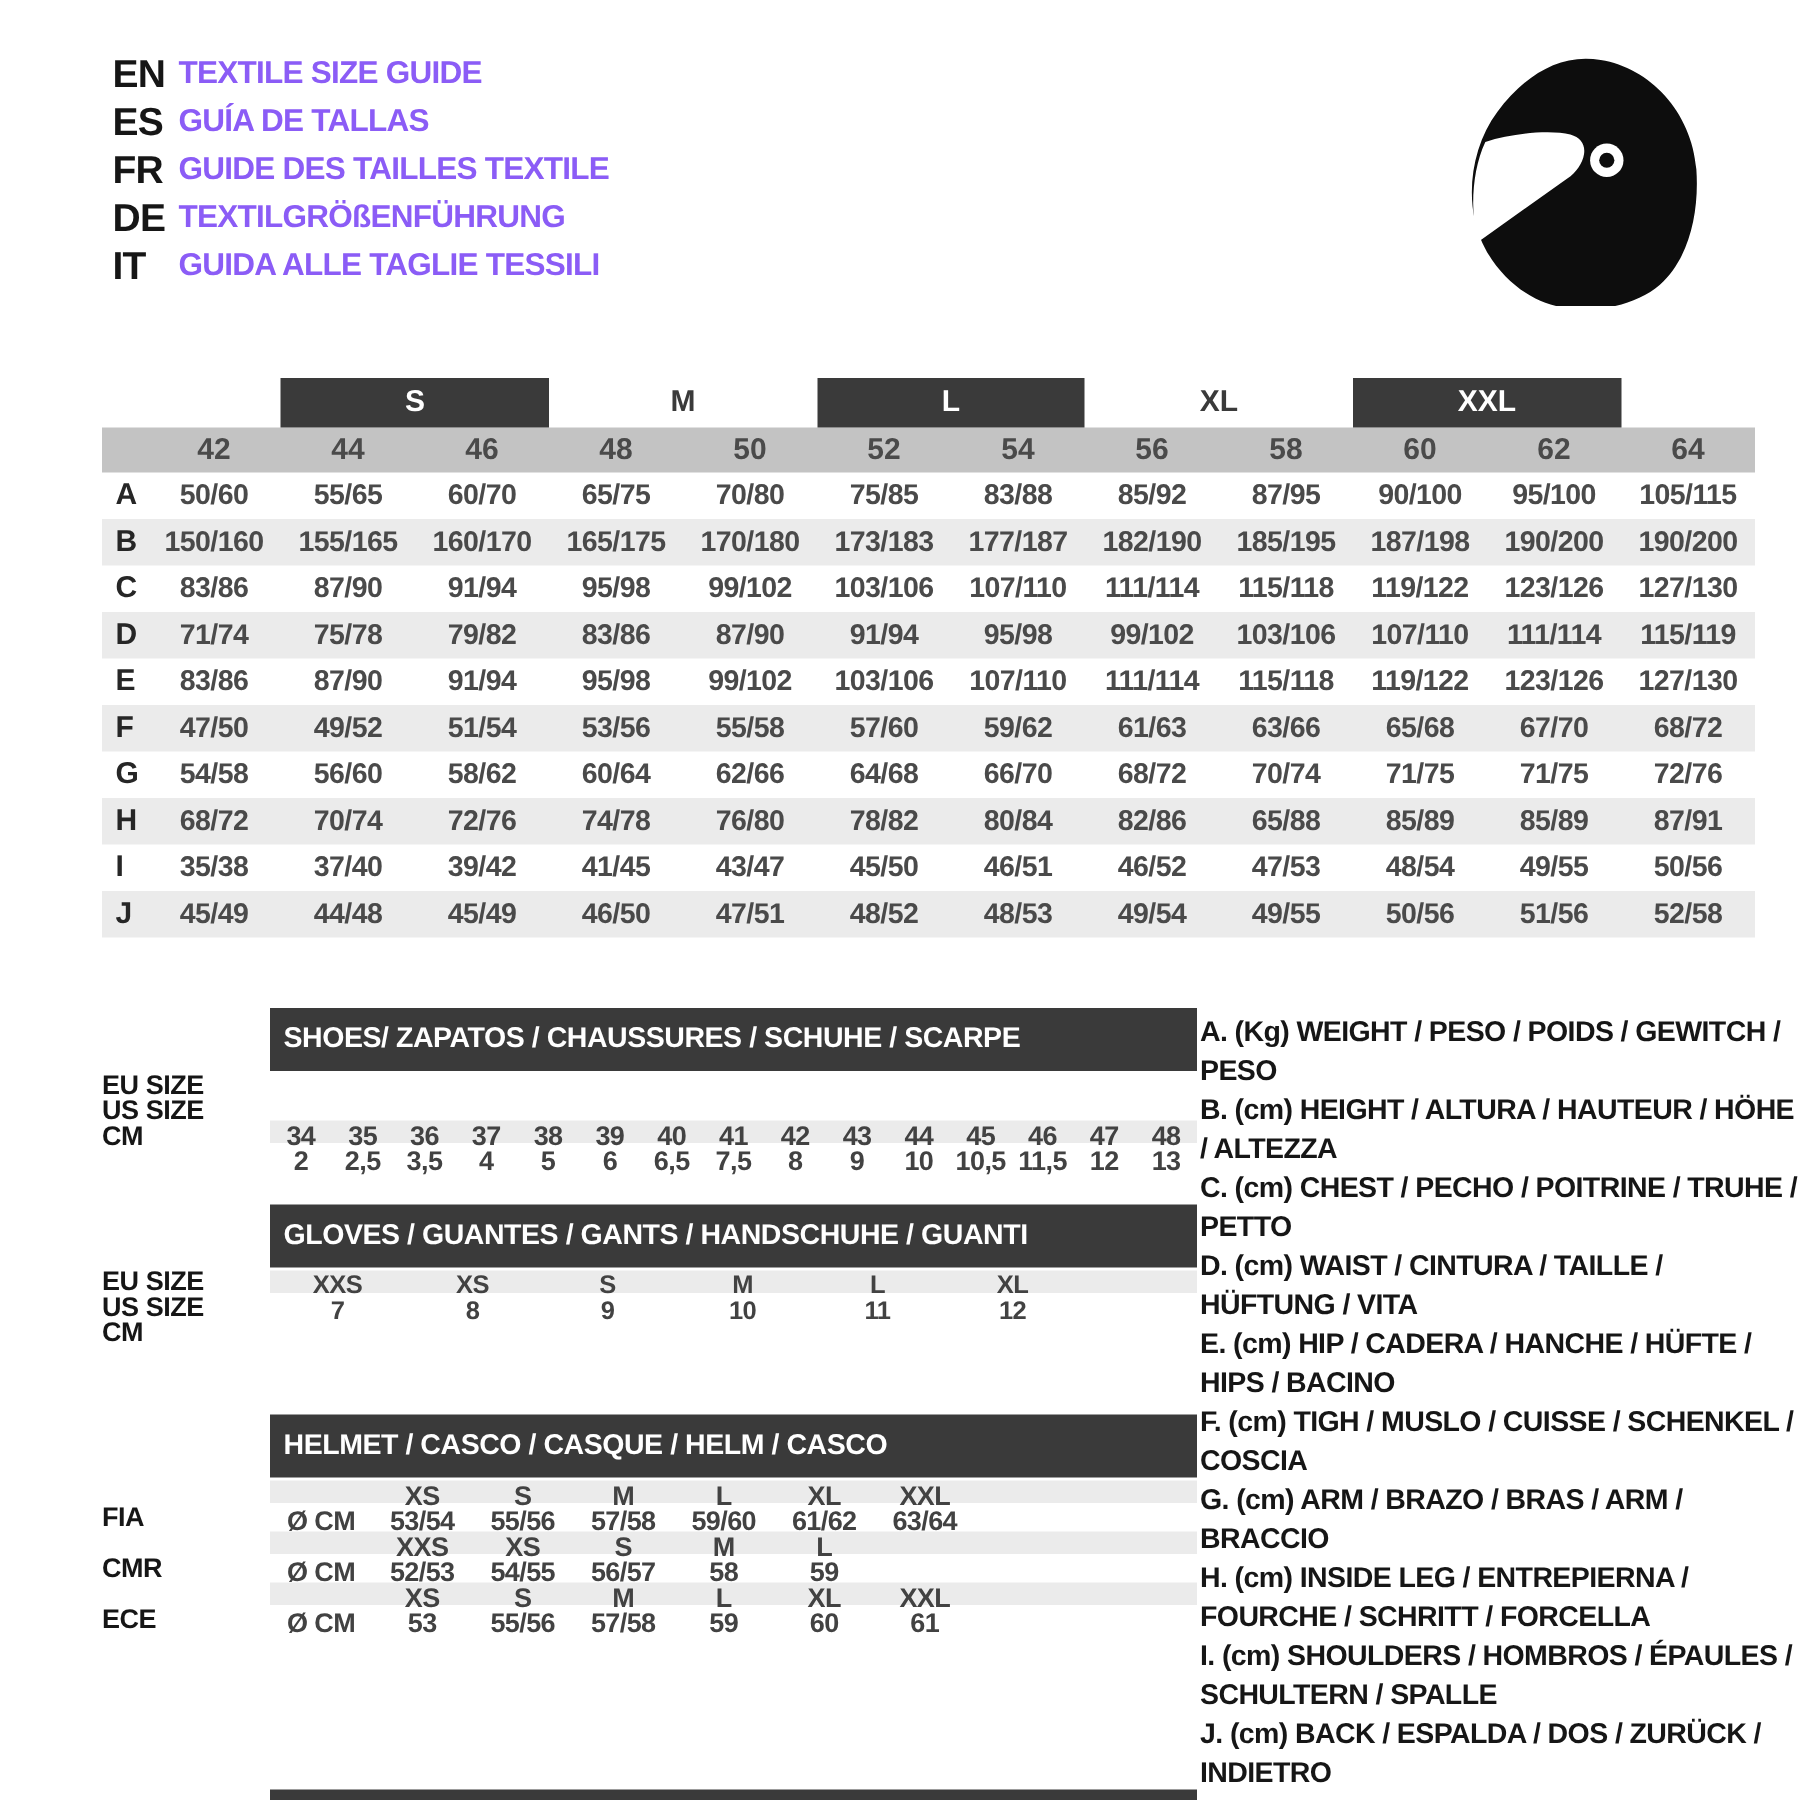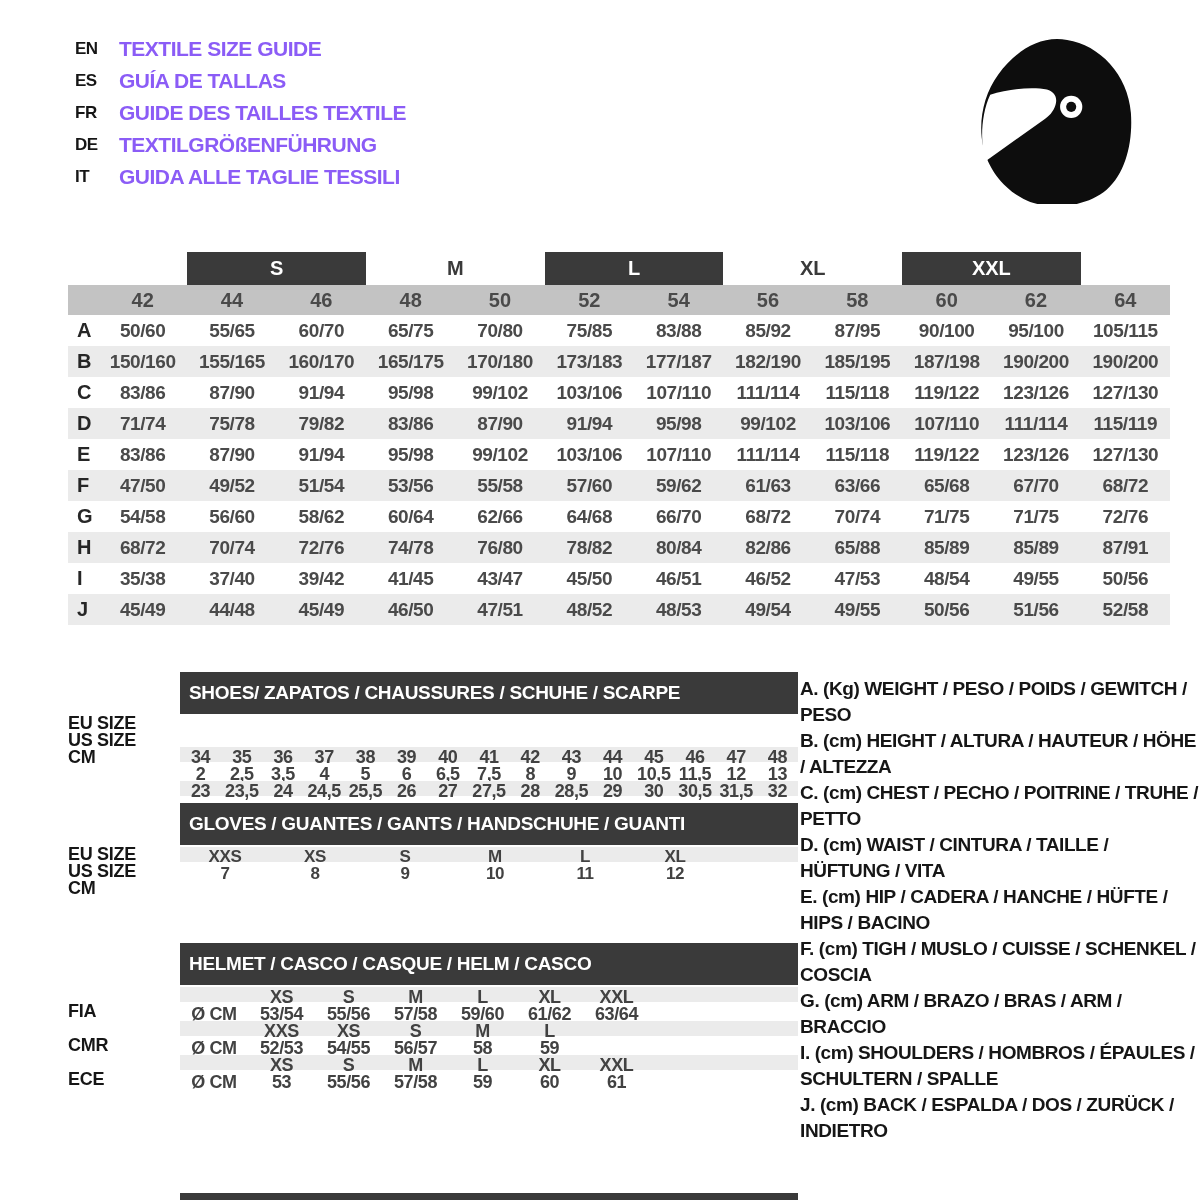--- a/index.html
+++ b/index.html
@@ -2,21 +2,21 @@
 <html><head>
 <meta charset="utf-8">
 <style>
   html,body { margin:0; padding:0; background:#fff; }
   .page { position:relative; width:1200px; height:1200px; background:#ffffff;
           font-family:"Liberation Sans", sans-serif; overflow:hidden; }
 
   
   .lang-block { position:absolute; left:75px; top:33px; }
   .lang-row { display:flex; height:32px; align-items:center; }
-  .lang-code { width:44px; font-weight:bold; font-size:17px; color:#161616; letter-spacing:-0.5px; }
+  .lang-code { width:44px; font-weight:bold; font-size:26px; color:#161616; letter-spacing:-0.5px; }
   .lang-title { font-weight:bold; font-size:21px; color:#8b5cf6; letter-spacing:-0.5px; white-space:nowrap; }
 
   
   .helmet-icon { position:absolute; left:978px; top:38px; }
 
   
   .size-table { position:absolute; left:68px; top:252px; width:1102px; }
   .grid13 { display:grid; grid-template-columns:30px repeat(12,1fr); }
   .group-row { height:33px; }
   .gblock, .glabel { grid-column:span 2; display:flex; align-items:center; justify-content:center;
@@ -317,37 +317,20 @@
             <div class="cell">9</div>
             <div class="cell">10</div>
             <div class="cell">10,5</div>
             <div class="cell">11,5</div>
             <div class="cell">12</div>
             <div class="cell">13</div>
           </div>
         </div>
         <div class="sect-row">
           <div class="sect-label">CM</div>
-          <div class="sect-band shoes-band shaded">
-            <div class="cell">23</div>
-            <div class="cell">23,5</div>
-            <div class="cell">24</div>
-            <div class="cell">24,5</div>
-            <div class="cell">25,5</div>
-            <div class="cell">26</div>
-            <div class="cell">27</div>
-            <div class="cell">27,5</div>
-            <div class="cell">28</div>
-            <div class="cell">28,5</div>
-            <div class="cell">29</div>
-            <div class="cell">30</div>
-            <div class="cell">30,5</div>
-            <div class="cell">31,5</div>
-            <div class="cell">32</div>
-          </div>
         </div>
       </div>
   </div>
 
   <div class="section gloves-section">
     <div class="sect-title">GLOVES / GUANTES / GANTS / HANDSCHUHE / GUANTI</div>
     <div>
         <div class="sect-row">
           <div class="sect-label">EU SIZE</div>
           <div class="sect-band gloves-band shaded">
@@ -455,19 +438,20 @@
   </div>
 
   <div class="legend">
       <div class="legend-item">A. (Kg) WEIGHT / PESO / POIDS / GEWITCH / PESO</div>
       <div class="legend-item">B. (cm) HEIGHT / ALTURA / HAUTEUR / HÖHE / ALTEZZA</div>
       <div class="legend-item">C. (cm) CHEST / PECHO / POITRINE / TRUHE / PETTO</div>
       <div class="legend-item">D. (cm) WAIST / CINTURA / TAILLE / HÜFTUNG / VITA</div>
       <div class="legend-item">E. (cm) HIP / CADERA / HANCHE / HÜFTE / HIPS / BACINO</div>
       <div class="legend-item">F. (cm) TIGH / MUSLO / CUISSE / SCHENKEL / COSCIA</div>
       <div class="legend-item">G. (cm) ARM / BRAZO / BRAS / ARM / BRACCIO</div>
+      <div class="legend-item">H. (cm) INSIDE LEG / ENTREPIERNA / FOURCHE / SCHRITT / FORCELLA</div>
       <div class="legend-item">I. (cm) SHOULDERS / HOMBROS / ÉPAULES / SCHULTERN / SPALLE</div>
       <div class="legend-item">J. (cm) BACK / ESPALDA / DOS / ZURÜCK / INDIETRO</div>
     </div>
 
   <div class="bottom-bar"></div>
 
 </div>
 
 </body></html>

